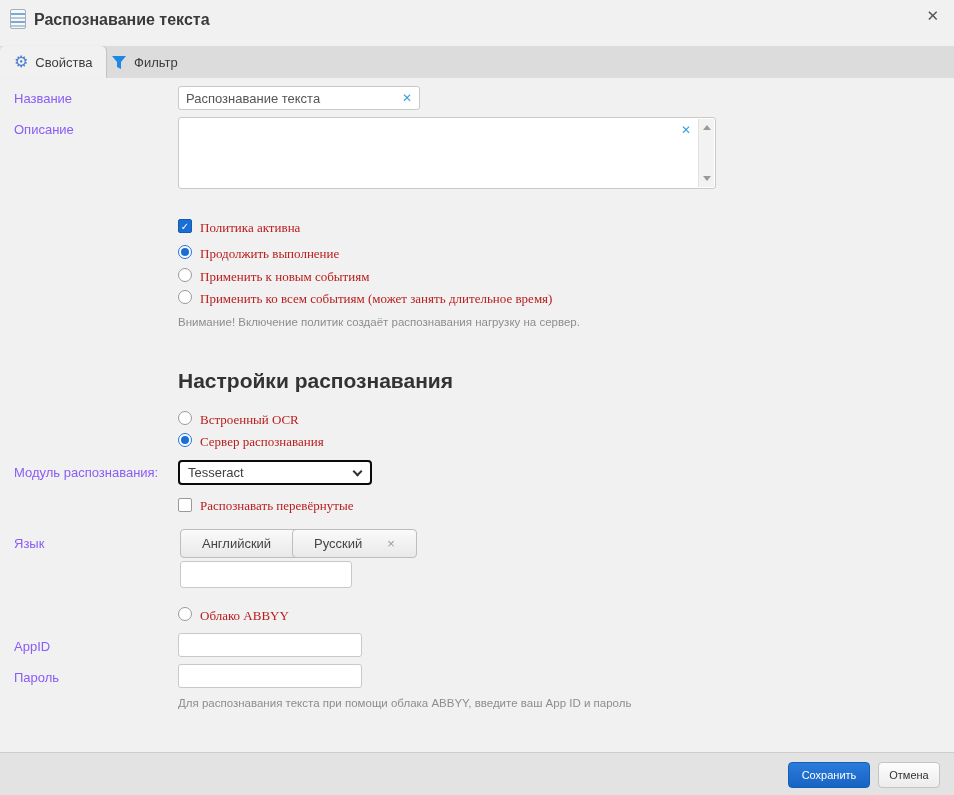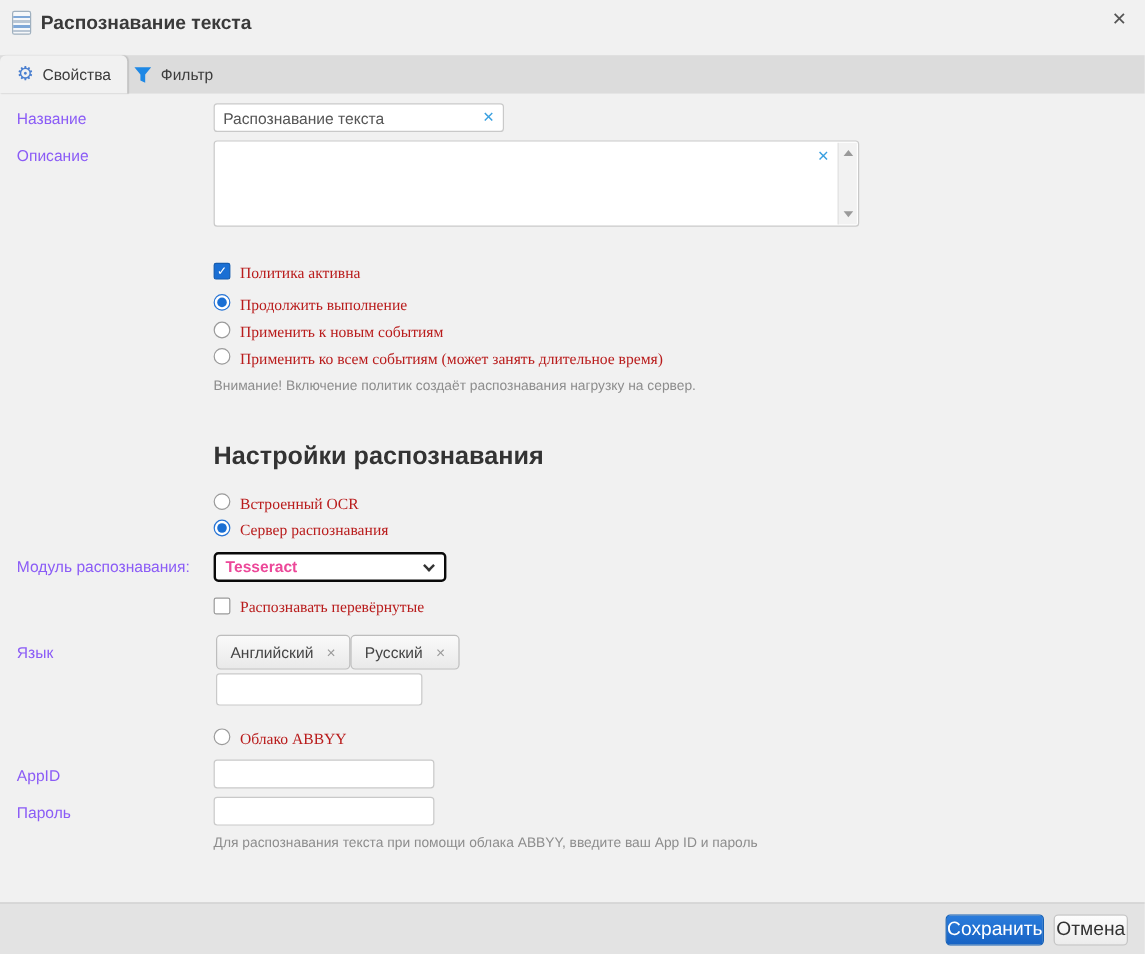--- a/index.html
+++ b/index.html
@@ -42,32 +42,32 @@
   .rad { position:absolute; width:14px; height:14px; border-radius:50%; cursor:pointer; }
   .rad.on { border:1px solid #2573d5; background:#fff; }
   .rad.on::after { content:""; position:absolute; left:2px; top:2px; width:8px; height:8px; border-radius:50%; background:#1a6fd4; }
   .rad.off { border:1px solid #9a9a9a; background:#fff; }
   .ctl-lbl { position:absolute; color:#b91c1c; cursor:default;font-family:Liberation Serif, serif; }
   .hint { position:absolute; left:178px; color:#8d8d8d; font-size:11.5px; }
   .section-h { position:absolute; left:178px; font-size:21px; font-weight:bold; color:#333; }
   .sel {
     position:absolute; left:178px; top:460px; width:194px; height:25px; background:#fff;
     border:2px solid #0a0a0a; border-radius:4px; display:flex; align-items:center;
-    padding:0 8px; color:#ec4899; cursor:pointer;font-weight:bold;
+    padding:0 8px; color:#404040; cursor:pointer;
   }
   .sel-chev { position:absolute; right:9px; top:6px; width:7px; height:7px; border-right:2px solid #333; border-bottom:2px solid #333; transform:rotate(45deg); }
   .tag {
-    position:absolute; top:529px; height:29px; display:flex; align-items:center; gap:11px;
+    position:absolute; top:529px; height:29px; display:flex; align-items:center; gap:25px;
     background:linear-gradient(#fafafa,#e9e9e9); border:1px solid #bdbdbd; border-radius:4px;
-    padding:0 11px; color:#444; cursor:pointer;
+    padding:0 21px; color:#444; cursor:pointer;
   }
   .tag .rm { color:#9a9a9a; font-size:13px; }
   
   .footer { position:absolute; left:0; bottom:0; width:954px; height:43px; background:#e3e3e3; border-top:1px solid #cdcdcd; }
-  .btn { position:absolute; top:9px; height:26px; border-radius:4px; font-family:inherit; font-size:16px; cursor:pointer; }
+  .btn { position:absolute; top:9px; height:26px; border-radius:4px; font-family:inherit; font-size:11px; cursor:pointer; }
   .btn-save { right:84px; width:82px; background:linear-gradient(#2a7cdc,#1763c4); border:1px solid #1560b5; color:#fff; }
   .btn-cancel { right:14px; width:62px; background:linear-gradient(#fdfdfd,#ececec); border:1px solid #c4c4c4; color:#333; }
 </style>
 </head>
 <body>
 
 <div class="hdr">
   <span class="hdr-icon"></span>
   <span class="hdr-title">Распознавание текста</span>
   <span class="hdr-close">✕</span>

